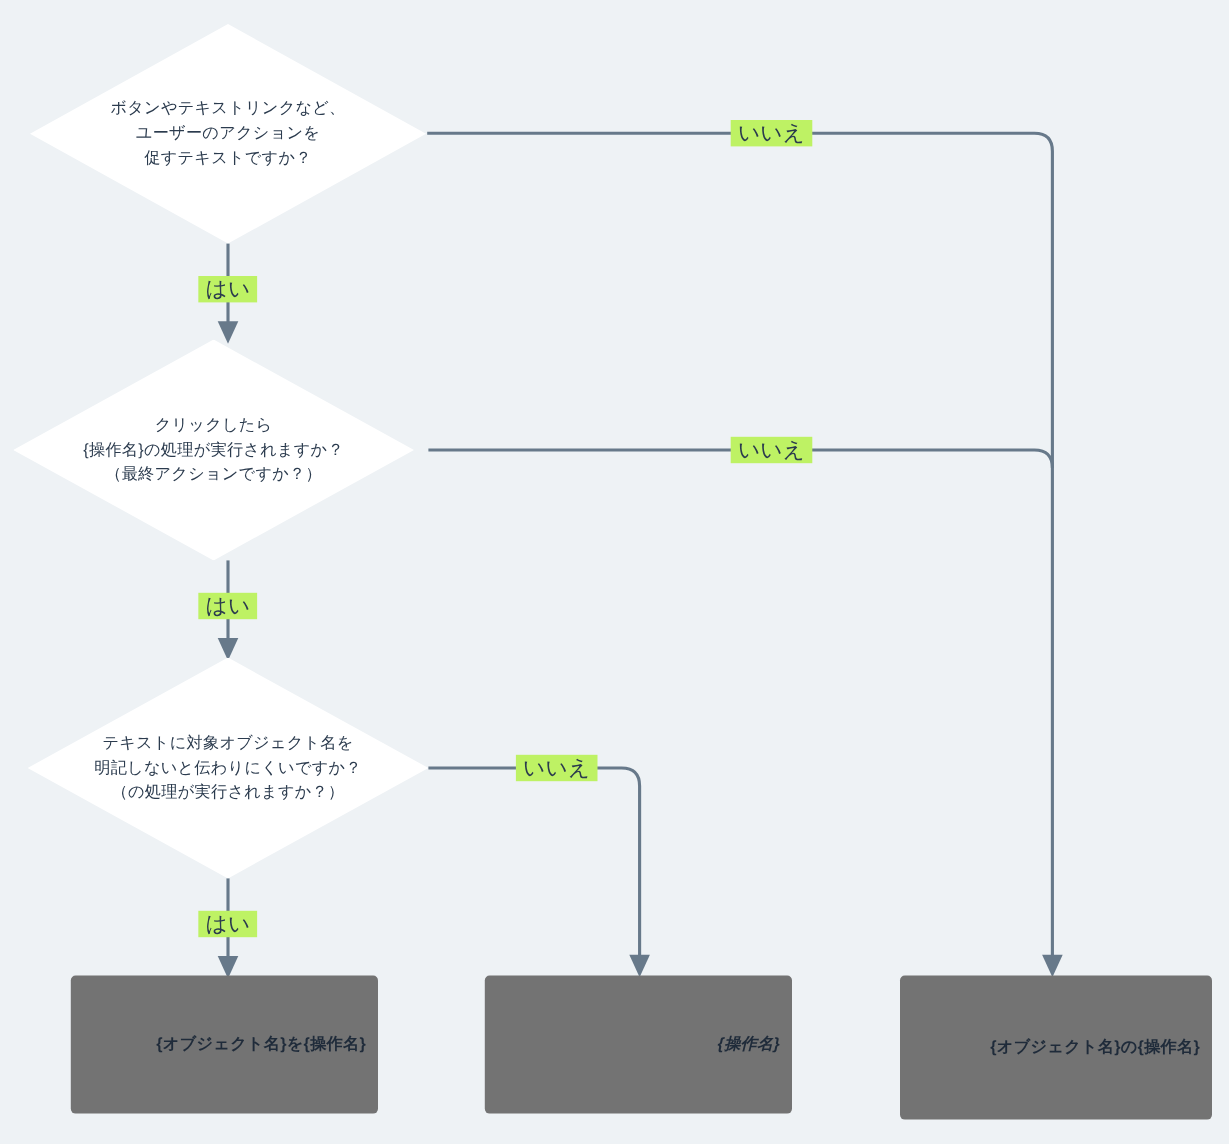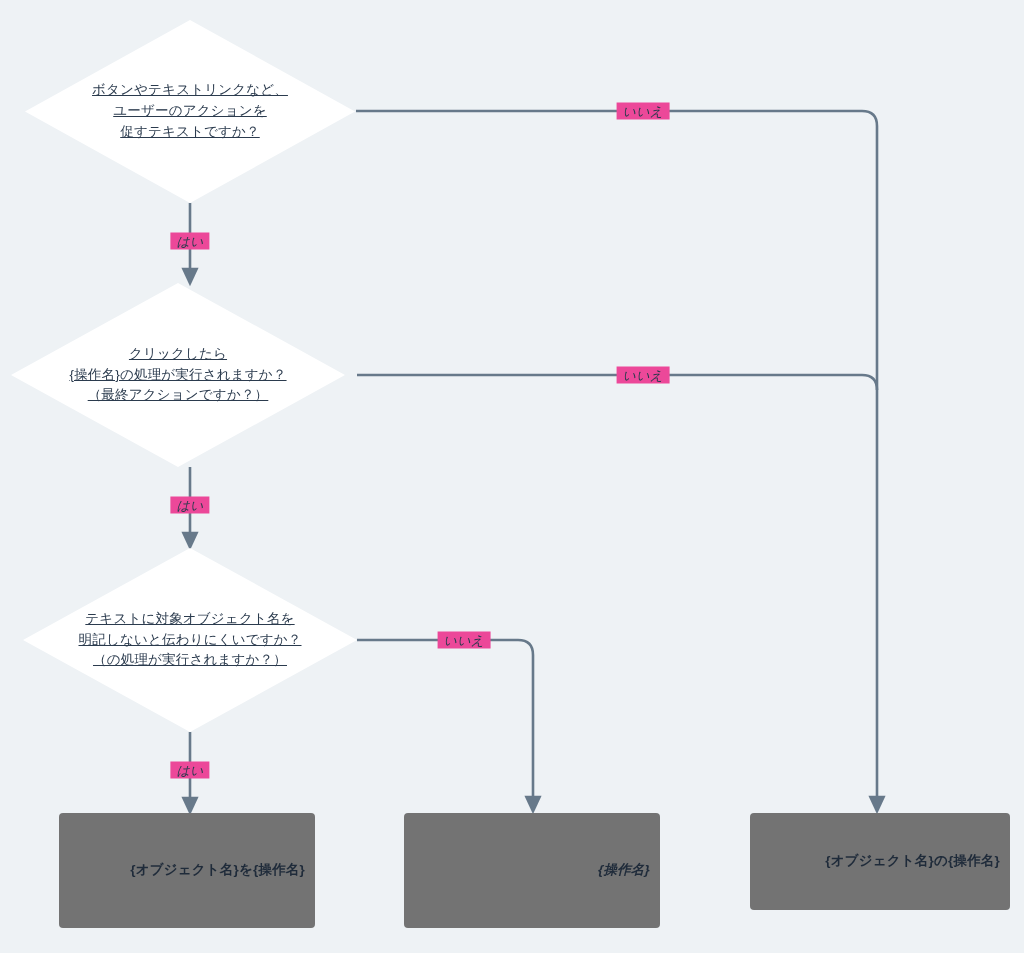--- a/index.html
+++ b/index.html
@@ -42,21 +42,20 @@
   .diamond-label {
     position: relative;
     z-index: 2;
     text-align: center;
     color: #2b3b4e;
     font-size: 13.5px;
     line-height: 1.55;
     letter-spacing: 0.2px;
     white-space: pre-line;
     padding: 0 8px;
-    text-decoration: underline;
   }
   .rect {
     position: absolute;
     background: #737373;
     border-radius: 4px;
     display: flex;
     align-items: center;
     justify-content: flex-end;
   }
   .rect-label {
@@ -64,28 +63,27 @@
     color: #1f2b3a;
     font-size: 13.5px;
     font-weight: bold;
     letter-spacing: 0.2px;
     line-height: 1.5;
     padding: 0 10px;
   }
   .edge-label {
     position: absolute;
     color: #2b3b4e;
-    font-size: 13px;
+    font-size: 18px;
     line-height: 1;
     letter-spacing: 0.3px;
-    background: #ec4899;
+    background: #bef264;
     padding: 2px 6px;
     transform: translate(-50%, -50%);
     white-space: nowrap;
-    font-style: italic;
   }
 </style>
 </head>
 <body>
 
 <div id="canvas">
 
   <svg id="edges" viewBox="0 0 1024 953" xmlns="http://www.w3.org/2000/svg">
     <defs>
       <marker id="arrowhead" markerWidth="9" markerHeight="9" refX="4.2" refY="4.2" orient="auto" markerUnits="strokeWidth">
@@ -128,21 +126,21 @@
   </div>
 
   <div class="rect" style="left:59px; top:813px; width:256px; height:115px;">
     <div class="rect-label">{オブジェクト名}を{操作名}</div>
   </div>
 
   <div class="rect" style="left:404px; top:813px; width:256px; height:115px;font-style:italic;">
     <div class="rect-label">{操作名}</div>
   </div>
 
-  <div class="rect" style="left:750px; top:813px; width:260px; height:97px;">
+  <div class="rect" style="left:750px; top:813px; width:260px; height:120px;">
     <div class="rect-label">{オブジェクト名}の{操作名}</div>
   </div>
 
   <div class="edge-label" style="left:190px; top:241px;">はい</div>
 
   <div class="edge-label" style="left:643px; top:111px;">いいえ</div>
 
   <div class="edge-label" style="left:190px; top:505px;">はい</div>
 
   <div class="edge-label" style="left:643px; top:375px;">いいえ</div>

